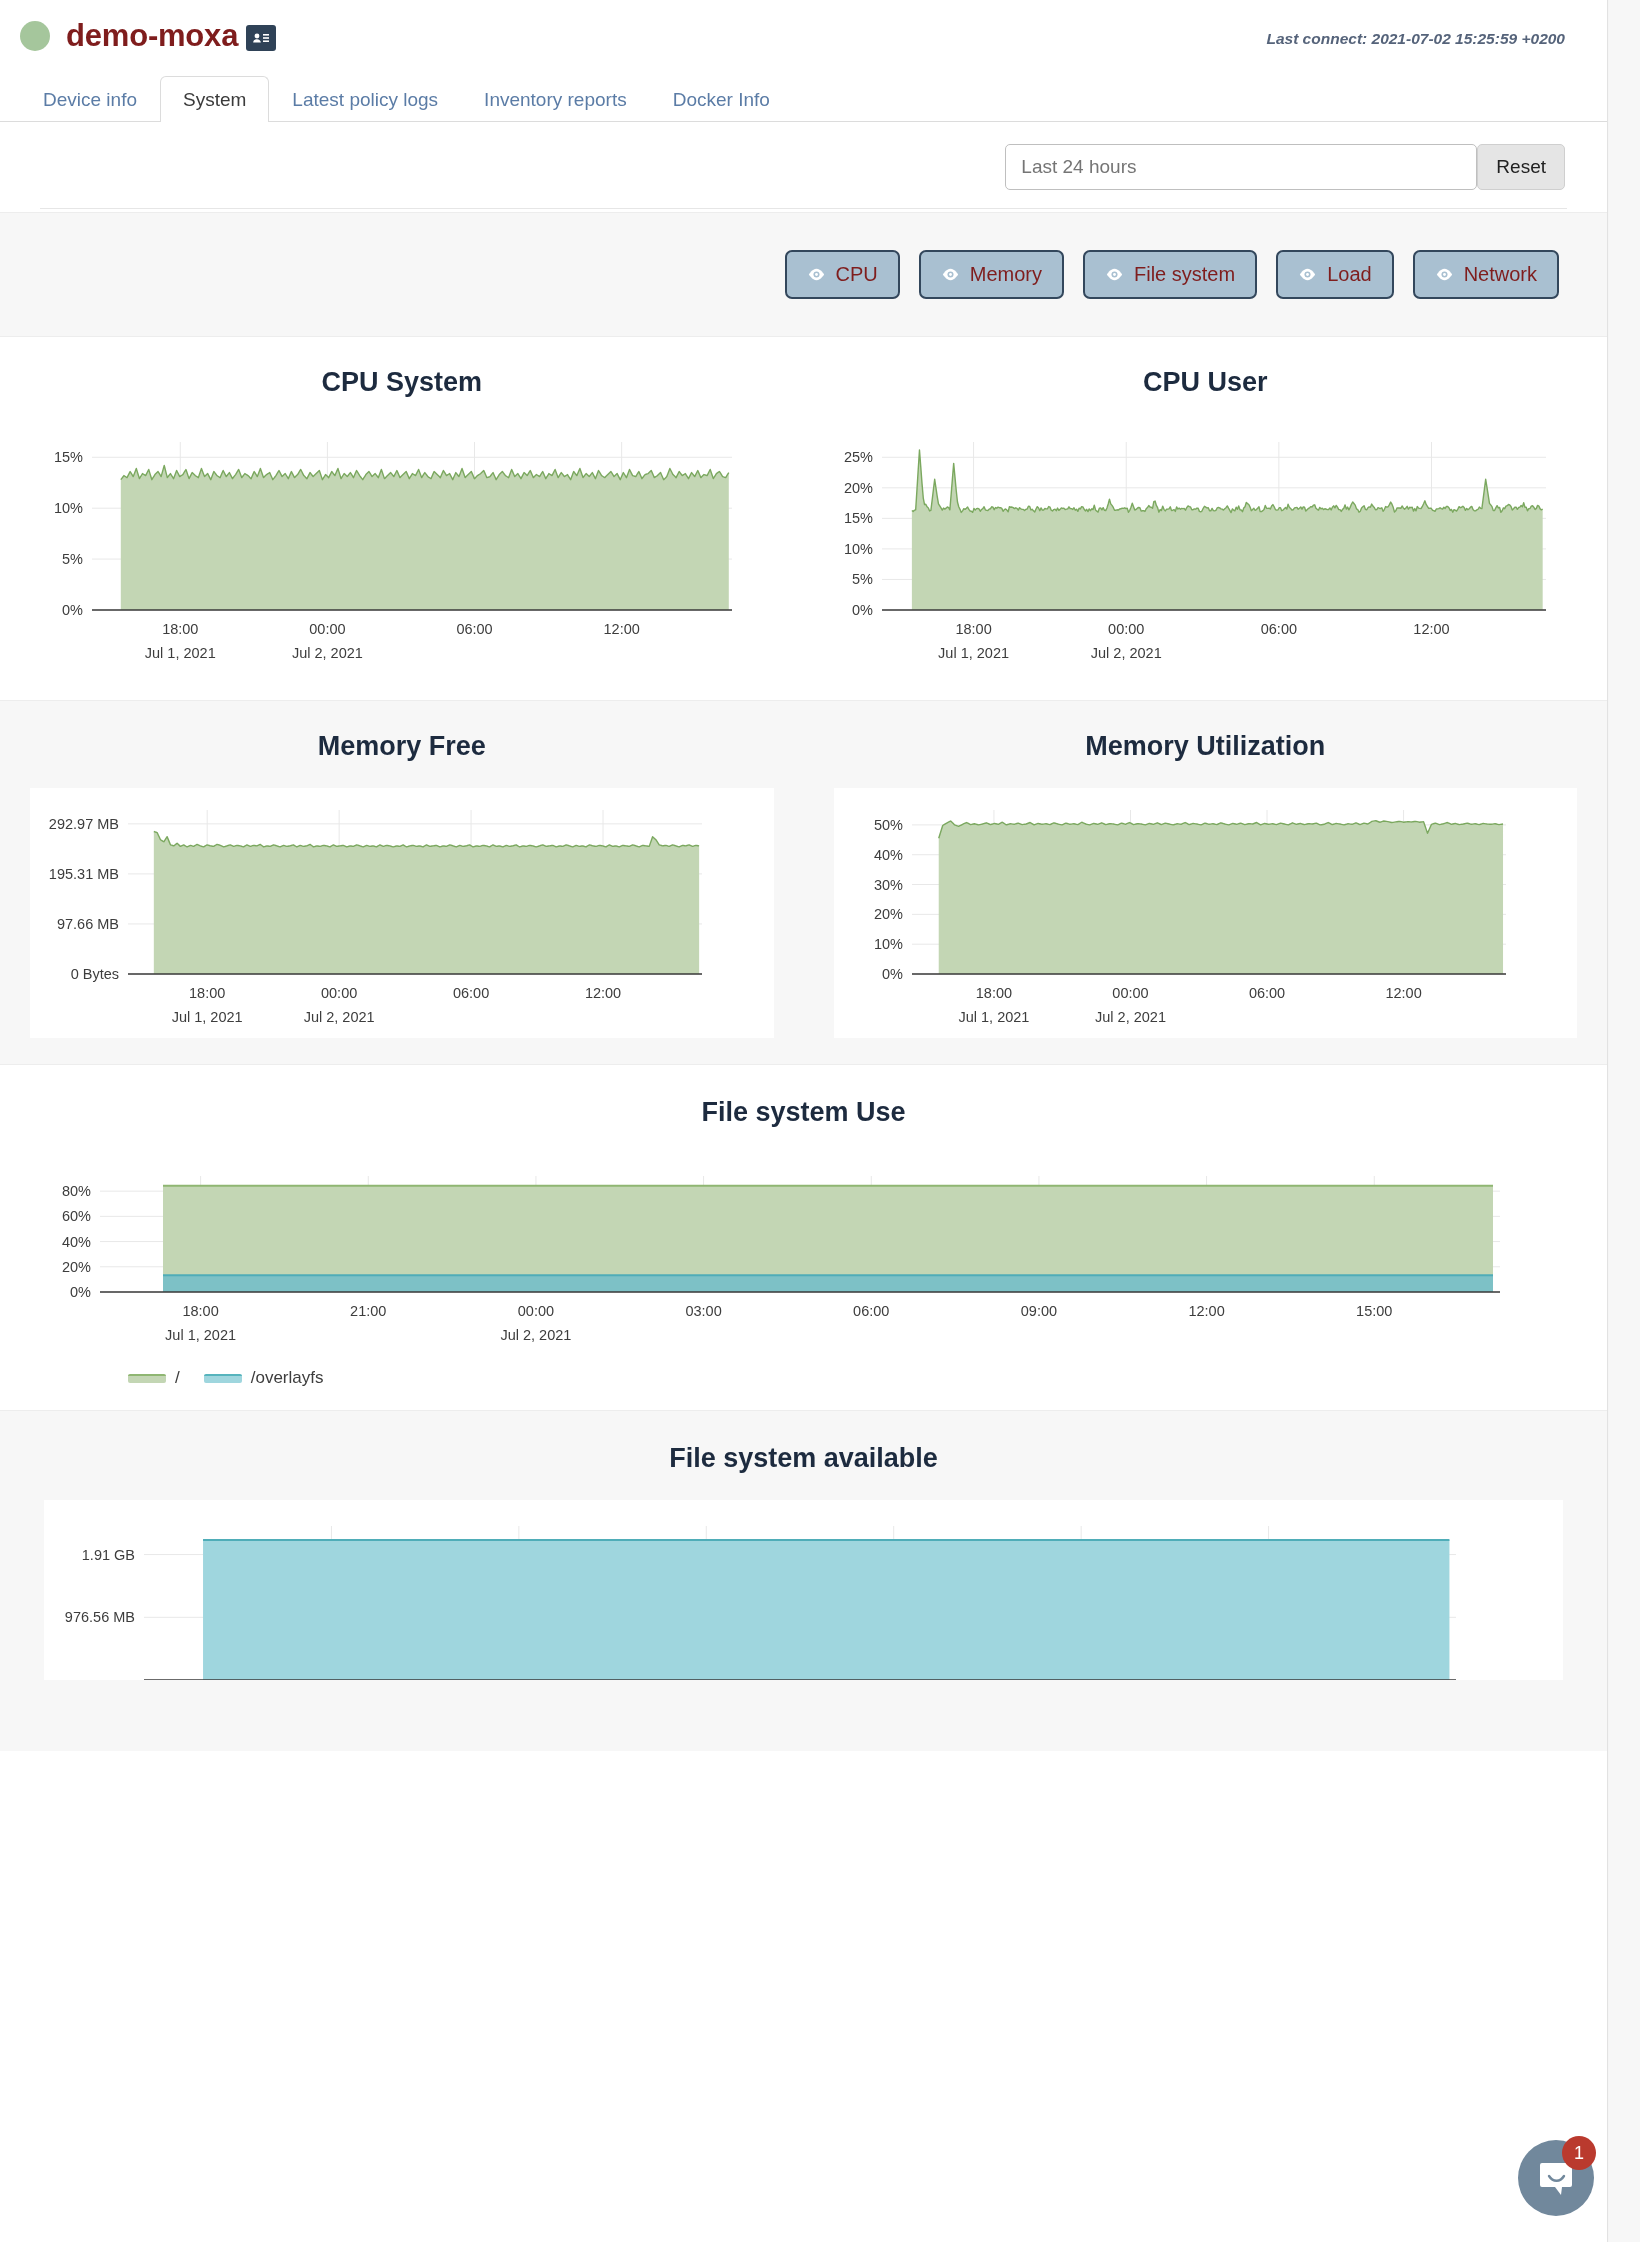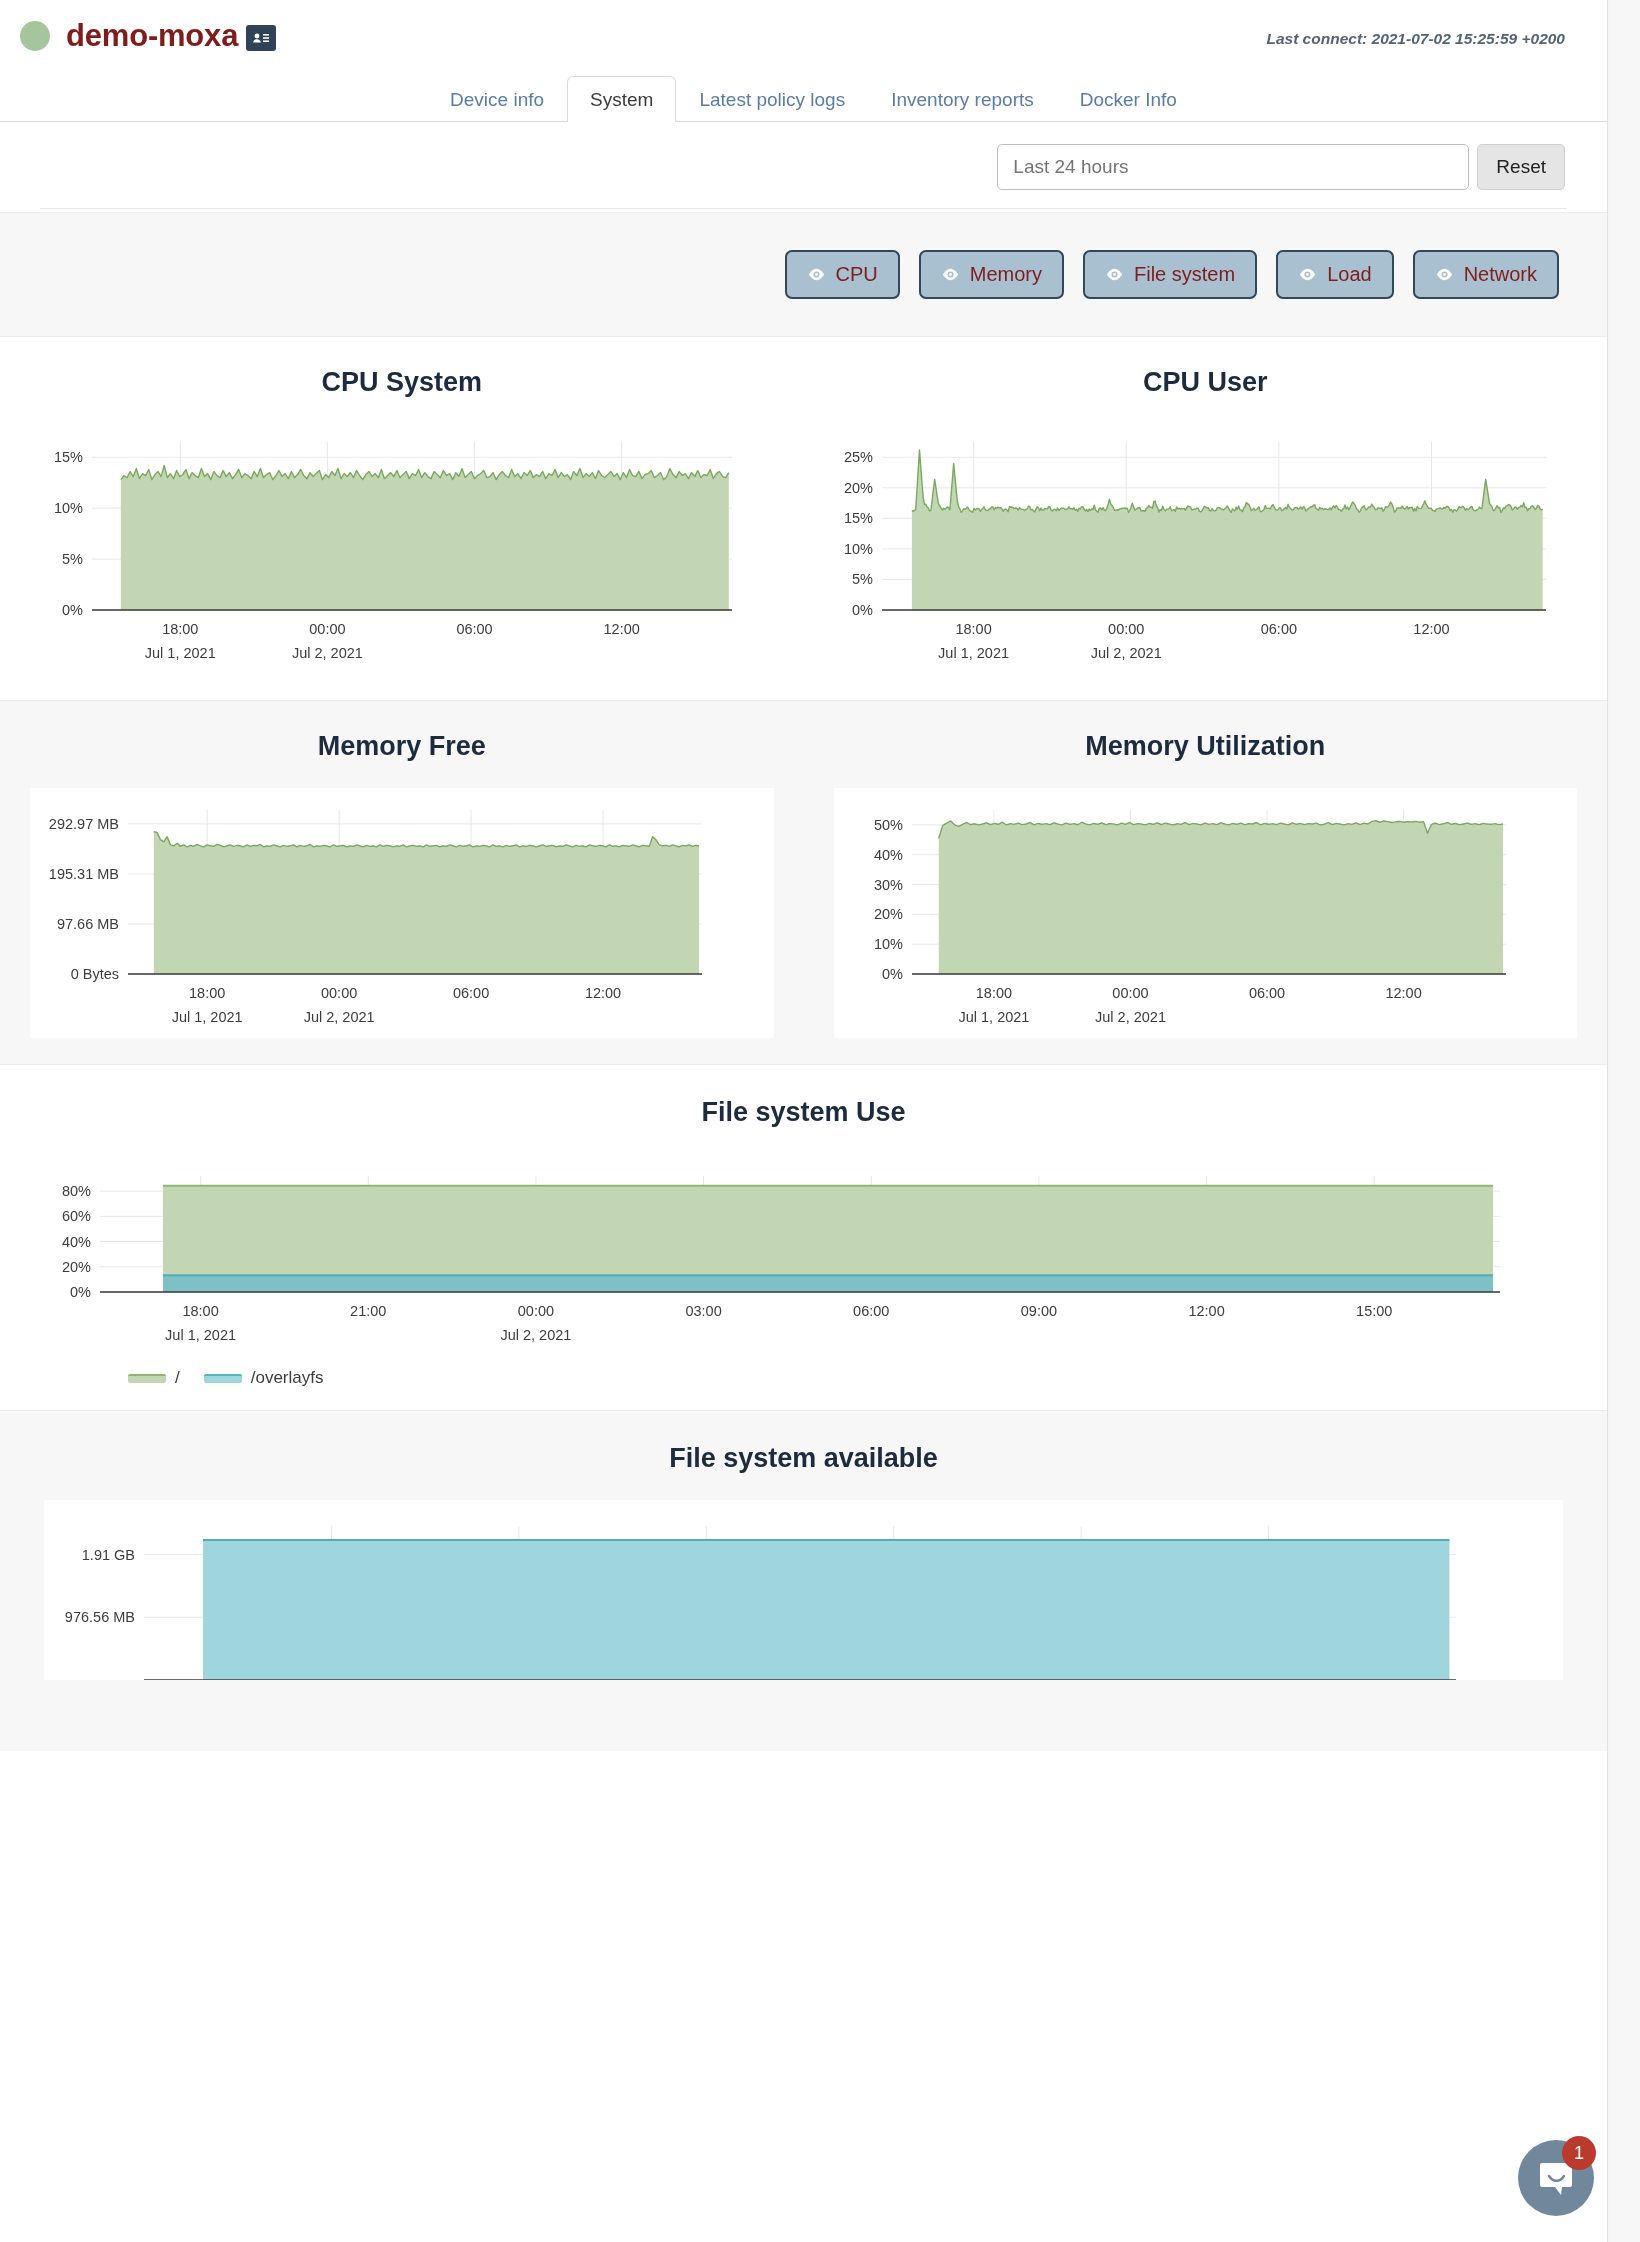--- a/index.html
+++ b/index.html
@@ -20,29 +20,29 @@
   .title-row { display:flex; align-items:center; gap:16px; }
   .status-dot { width:30px; height:30px; border-radius:50%; background:#a5c69c; flex:0 0 auto; }
   .device-title { font-size:31px; font-weight:bold; color:#7f1d1d; letter-spacing:-0.2px; }
   .badge-icon { display:inline-flex; align-items:center; justify-content:center;
       width:30px; height:26px; background:#2f4257; border-radius:3px; margin-left:8px; vertical-align:middle;}
   .last-connect { position:absolute; right:42px; top:30px; font-size:15.5px;
       font-style:italic; font-weight:bold; color:#55637a; }
 
   
   .tabs { display:flex; align-items:flex-end; padding-left:20px; height:50px;
-      border-bottom:1px solid #dcdcdc; position:relative;justify-content:center; }
+      border-bottom:1px solid #dcdcdc; position:relative; }
   .tab { font-size:19px; color:#5b7ca6; padding:13px 22px 12px 22px; cursor:pointer;
       border:1px solid transparent; border-bottom:none; line-height:1; white-space:nowrap;}
   .tab.active { color:#3b3b3b; background:#fff; border-color:#dcdcdc;
       border-top-left-radius:6px; border-top-right-radius:6px; margin-bottom:-1px; padding-bottom:13px;}
 
   
   .range-bar { height:90px; position:relative; }
-  .range-inner { position:absolute; right:42px; top:22px; display:flex; align-items:flex-start; gap:8px; }
+  .range-inner { position:absolute; right:42px; top:22px; display:flex; align-items:flex-start; }
   .range-input { width:472px; height:46px; border:1px solid #bfbfbf; border-radius:5px;
       background:#fff; font-size:19px; color:#8b8b8b; padding:0 15px; line-height:44px; }
   .reset-btn { height:46px; border:1px solid #cfcfcf; border-radius:5px; background:#e5e5e5;
       font-size:19px; color:#222; padding:0 18px; cursor:pointer; font-family:inherit; }
   .divider { position:absolute; left:40px; right:40px; top:86px; height:1px; background:#e6e6e6; }
 
   
   .filters { background:#f7f7f7; border-top:1px solid #ededed; border-bottom:1px solid #ededed;
       height:125px; display:flex; align-items:center; justify-content:flex-end; padding-right:48px; gap:19px;}
   .fbtn { background:#a9c0d1; border:2px solid #33475c; border-radius:7px; color:#7f1d1d;

